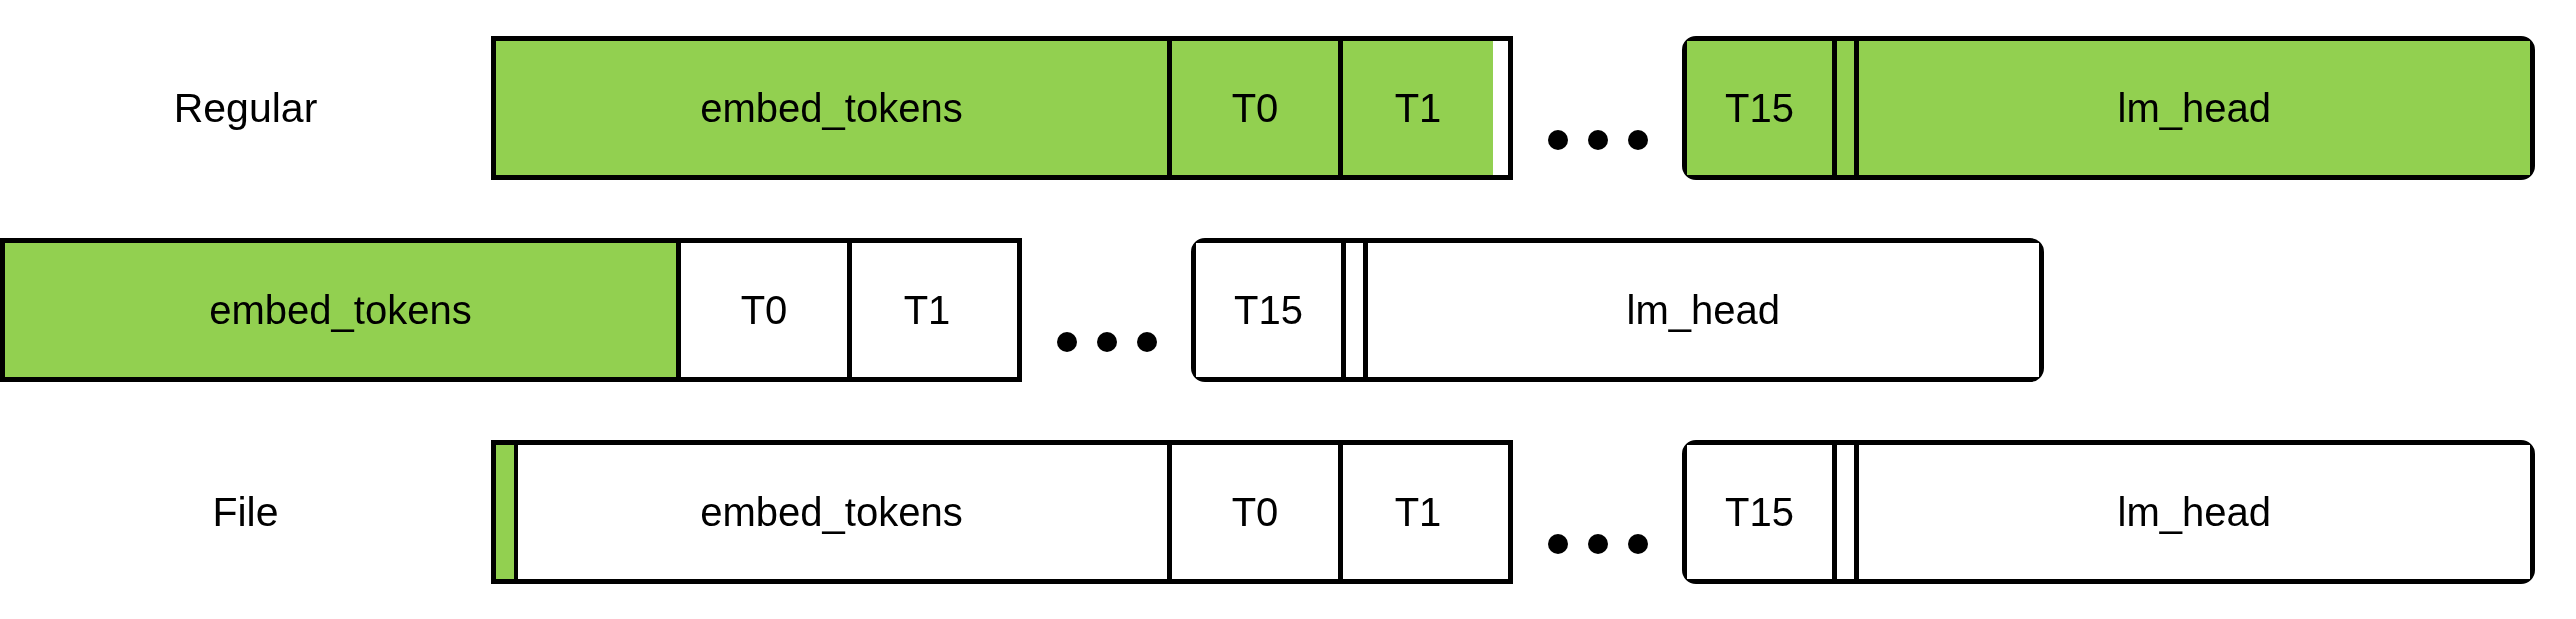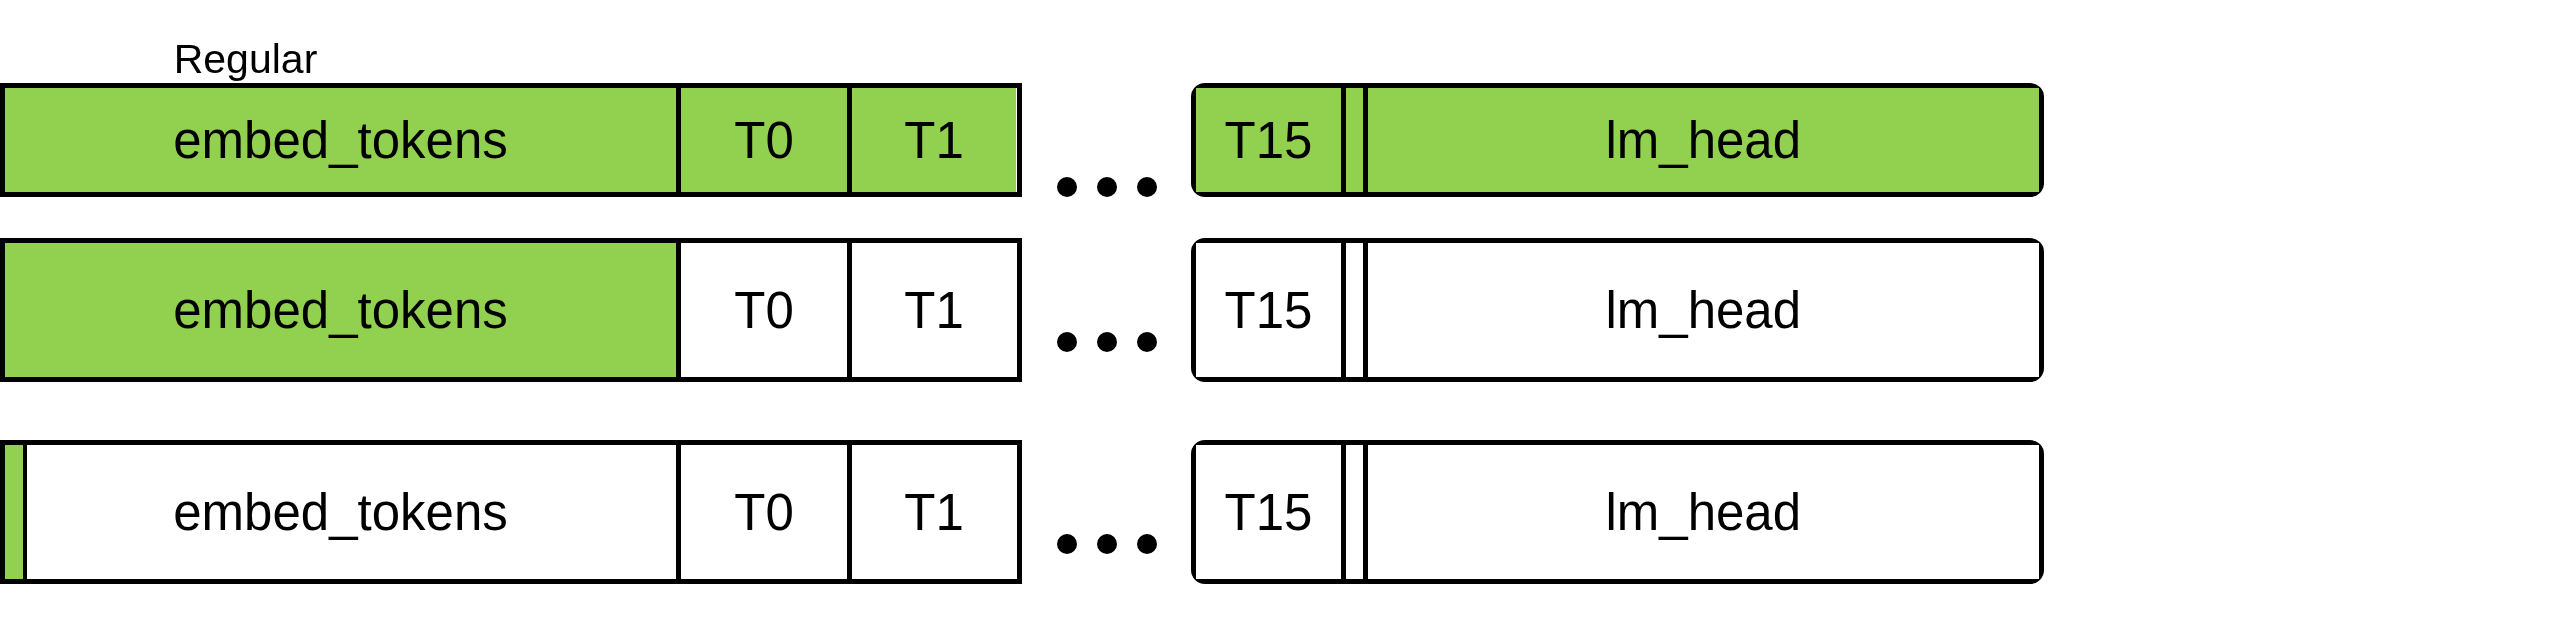--- a/index.html
+++ b/index.html
@@ -3,37 +3,37 @@
 <meta charset="utf-8">
 <style>
   * { box-sizing: border-box; margin: 0; padding: 0; }
   html, body {
     width: 2576px; height: 620px;
     background: #ffffff;
     font-family: "Liberation Sans", sans-serif;
     overflow: hidden;
   }
   .diagram { padding-top: 36px; }
-  .row { display: flex; height: 144px; margin-bottom: 58px; flex-direction: column; }
+  .row { display: flex; height: 144px; margin-bottom: 58px; }
   .row-label {
     width: 491px; display: flex; align-items: center; justify-content: center;
     font-size: 41px; color: #000;
   }
   .boxes { display: flex; height: 144px; }
   .grp { display: flex; border: 5.4px solid #000; background: #fff; }
   .grp-left { width: 1022px; }
   .grp-right { width: 853px; border-radius: 14px; }
   .seg {
     display: flex; align-items: center; justify-content: center;
-    font-size: 51px; color: #000; height: 100%;
+    font-size: 40px; color: #000; height: 100%;
   }
   .seg + .seg { border-left: 5.4px solid #000; }
   .seg-embed { width: 671px; position: relative; }
   .seg-t0 { width: 171px; }
-  .seg-t1 { width: 169px; justify-content: center; }
+  .seg-t1 { width: 155px; justify-content: center; }
   .seg-t15 { width: 145px; }
   .seg-thin { width: 21.6px; }
   .seg-lm { flex: 1; }
   .sliver {
     position: absolute; left: 0; top: 0; bottom: 0;
     width: 21.6px; border-right: 4.5px solid #000;
   }
   .dots-cell {
     width: 169px; display: flex; align-items: flex-start; justify-content: center;
     padding-top: 94px; gap: 20px;
@@ -102,20 +102,21 @@
         </div>
         <div class="seg seg-thin" style="background: rgb(255, 255, 255);"></div>
         <div class="seg seg-lm" style="background: rgb(255, 255, 255);">
           <span>lm_head</span>
         </div>
       </div>
     </div>
   </div>
 
   <div class="row">
+    <div class="row-label">File</div>
     <div class="boxes">
       <div class="grp grp-left">
         <div class="seg seg-embed" style="background: rgb(255, 255, 255);">
           <div class="sliver" style="background: rgb(146, 208, 80);"></div>
           <span>embed_tokens</span>
         </div>
         <div class="seg seg-t0" style="background: rgb(255, 255, 255);">
           <span>T0</span>
         </div>
         <div class="seg seg-t1" style="background: rgb(255, 255, 255);">

